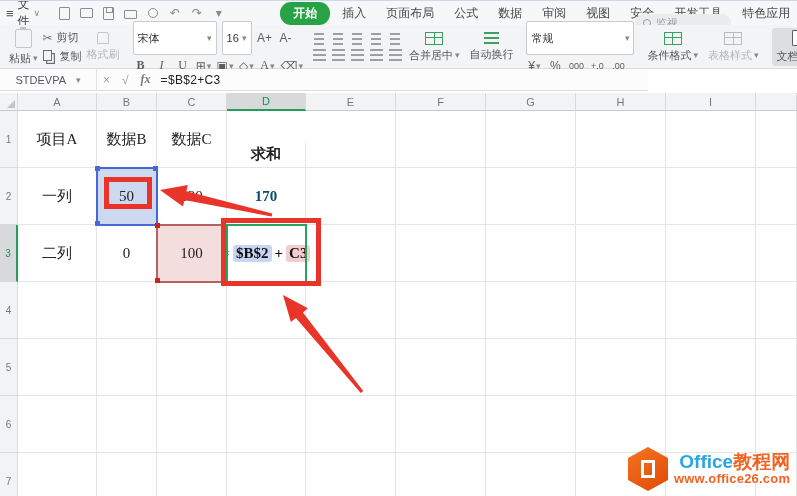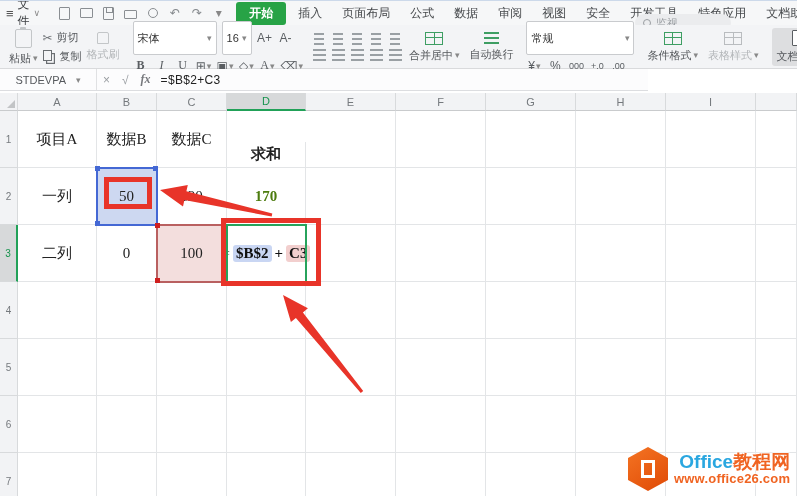--- a/index.html
+++ b/index.html
@@ -15,21 +15,21 @@
   .tb-sep { width:1px; height:14px; background:#d9dbdd; margin:0 5px; }
   .qicons { display:flex; align-items:center; gap:7px; color:#84888c; }
   .qi { display:inline-flex; align-items:center; justify-content:center; width:15px; height:15px; font-size:12px; }
   .sq { width:11px; height:13px; border:1.3px solid #8a8e92; border-radius:1px; display:inline-block; position:relative; }
   .sq.folder { height:10px; width:13px; }
   .sq.save::after { content:""; position:absolute; left:2px; top:0; width:5px; height:4px; border:1px solid #8a8e92; border-top:none; }
   .sq.print { width:13px; height:9px; margin-top:3px; }
   .sq.zoomy { border-radius:50%; width:10px; height:10px; }
   .tabs { display:flex; align-items:center; margin-left:10px; }
   .tab { padding:2px 10px; color:#46494c; white-space:nowrap; }
-  .tab.active { background:#27a346; color:#fff; border-radius:3px; padding:3px 13px; font-weight:bold; margin-right:2px; }
+  .tab.active { background:#27a346; color:#fff; border-radius:11px; padding:3px 13px; font-weight:bold; margin-right:2px;margin-left:44px; }
   .search-pill { position:absolute; left:635px; top:13px; width:96px; height:18px; background:#ebecee;
     border-radius:9px; display:flex; align-items:center; gap:5px; padding:0 8px; }
   .search-glyph { width:8px; height:8px; border:1.4px solid #9a9ea2; border-radius:50%; position:relative; flex:none; }
   .search-glyph::after { content:""; position:absolute; left:6px; top:6px; width:4px; height:1.4px; background:#9a9ea2; transform:rotate(45deg); }
   .search-pill input { border:none; outline:none; background:transparent; width:60px; font-size:11px; color:#666; }
   .search-pill input::placeholder { color:#9a9ea2; }
 
   
   .ribbon { position:absolute; top:24px; left:0; width:797px; height:44px; background:#f3f4f6;
     border-bottom:1px solid #d9dadc; display:flex; align-items:stretch; padding:3px 2px 2px 4px; font-size:11px; color:#55585c; }
@@ -84,21 +84,21 @@
   .ch.corner { position:relative; }
   .tri { position:absolute; right:2px; bottom:2px; width:0; height:0; border-left:8px solid transparent; border-bottom:8px solid #c2c4c6; }
   .ch.selcol { background:#d7d9da; color:#17934d; border-bottom:2px solid #21a158; }
   .rh { background:#f2f3f5; border-right:1px solid #d8dadc; border-bottom:1px solid #d8dadc; color:#75797d;
     font-size:10px; display:flex; align-items:center; justify-content:center; }
   .rh.selrow { background:#d7d9da; color:#17934d; border-right:2px solid #21a158; }
   .c { border-right:1px solid #e3e5e7; border-bottom:1px solid #e3e5e7; display:flex; align-items:center; justify-content:center;
     font-family:"Liberation Serif","DejaVu Serif",serif; font-size:15px; color:#222; position:relative; }
   .c.hdr { font-size:15px; }
   .c.bold { font-weight:bold;margin-top:31px; }
-  .c.red { color:#4d7c0f; font-weight:bold; }
+  .c.red { color:#0c4a6e; font-weight:bold; }
   .c.b2 { background:#cdd8f1; outline:2px solid #4468d4; outline-offset:-1px; }
   .c.c3ref { background:#f3dedd; outline:2px solid #b96060; outline-offset:-1px; }
   .c.d3edit { outline:2px solid #27a35c; outline-offset:-1px; background:#fff; gap:3px; font-weight:bold; }
   .hdl { position:absolute; width:5px; height:5px; background:#4468d4; z-index:5; }
   .hdl.red { background:#cf1f1f; }
   .hdl.tl { left:-2px; top:-2px; } .hdl.tr { right:-2px; top:-2px; }
   .hdl.bl { left:-2px; bottom:-2px; }
   .tok-eq { color:#55585c; font-weight:normal; }
   .tok-ref1 { background:#c9d6f3; border-radius:3px; padding:0 3px; color:#101010; }
   .tok-plus { color:#101010; }

